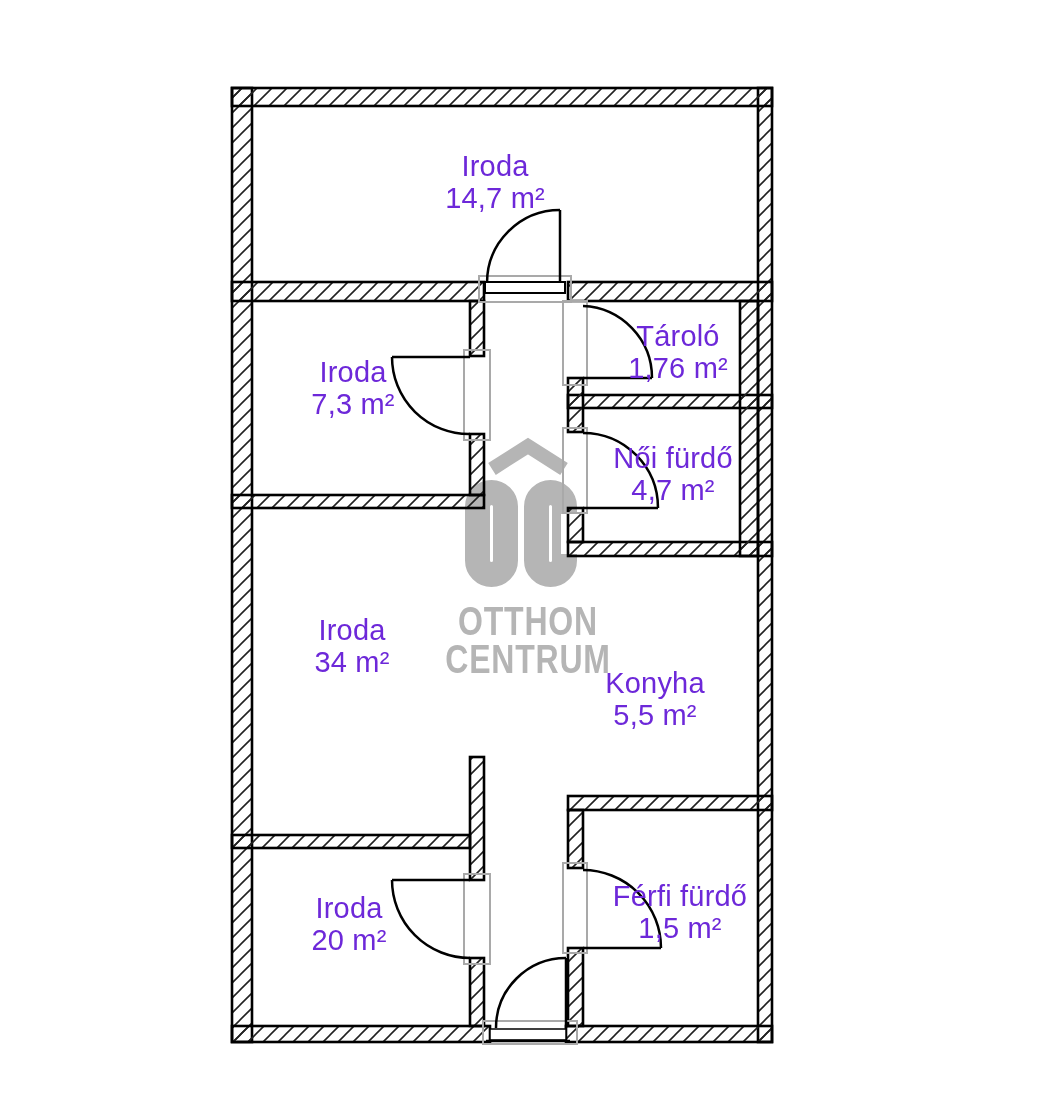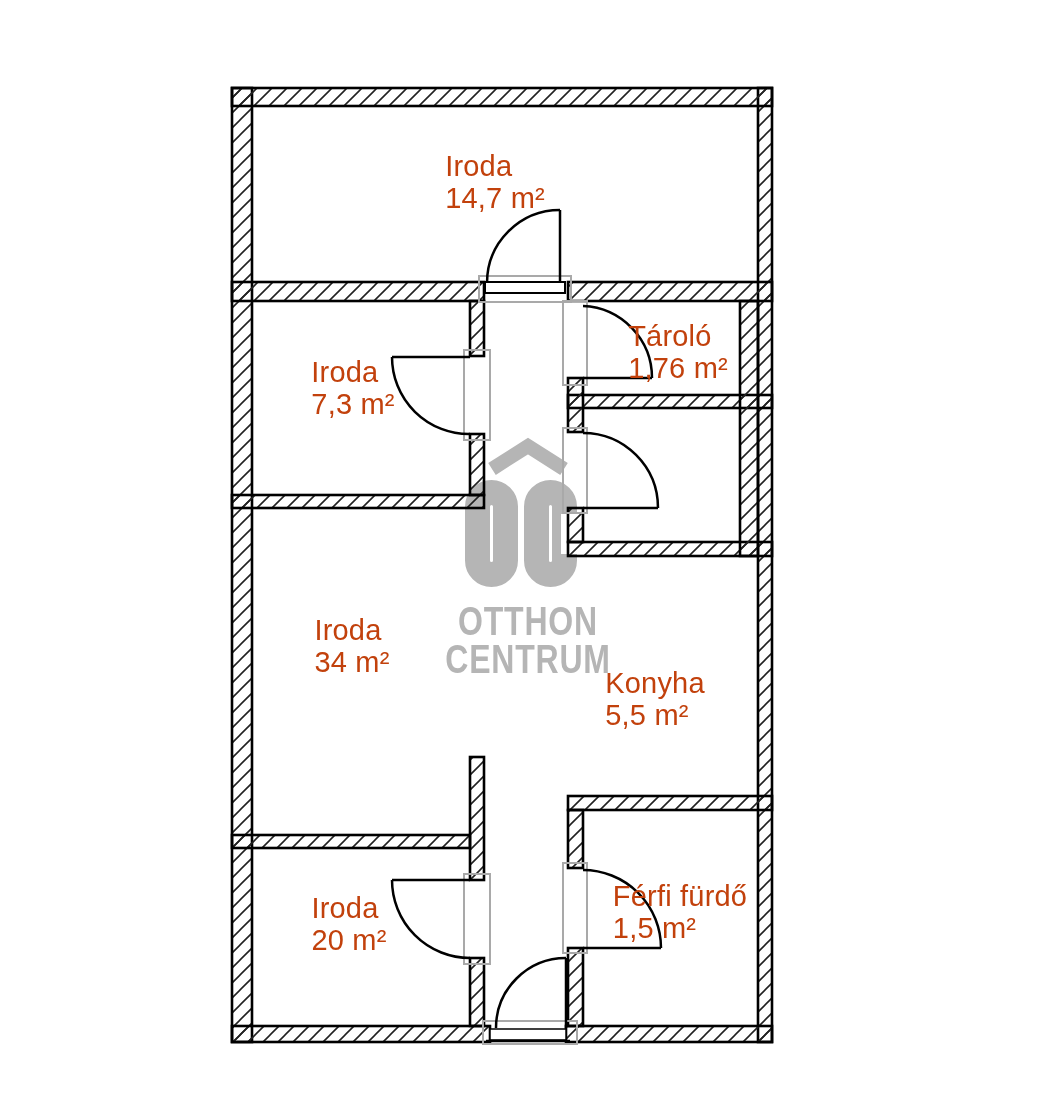--- a/index.html
+++ b/index.html
@@ -16,23 +16,24 @@
     overflow: hidden;
   }
   .plan-svg {
     position: absolute;
     left: 0;
     top: 0;
   }
   .room-label {
     position: absolute;
     transform: translate(-50%, -50%);
+    text-align: center;
     font-size: 29px;
     line-height: 32px;
-    color: #c2410c;
+    color: #6d28d9;
     white-space: nowrap;
     letter-spacing: 0.2px;
   }
 </style>
 </head>
 <body>
 
 <div class="stage">
 
   <svg class="plan-svg" width="1058" height="1108" viewBox="0 0 1058 1108">
@@ -123,20 +124,24 @@
     <div>14,7 m²</div>
   </div>
   <div class="room-label" style="left:353px; top:388px;">
     <div>Iroda</div>
     <div>7,3 m²</div>
   </div>
   <div class="room-label" style="left:666px; top:352px;margin-left:12px;">
     <div>Tároló</div>
     <div>1,76 m²</div>
   </div>
+  <div class="room-label" style="left:673px; top:474px;">
+    <div>Női fürdő</div>
+    <div>4,7 m²</div>
+  </div>
   <div class="room-label" style="left:352px; top:646px;">
     <div>Iroda</div>
     <div>34 m²</div>
   </div>
   <div class="room-label" style="left:655px; top:671px;margin-top:28px;">
     <div>Konyha</div>
     <div>5,5 m²</div>
   </div>
   <div class="room-label" style="left:349px; top:924px;">
     <div>Iroda</div>

